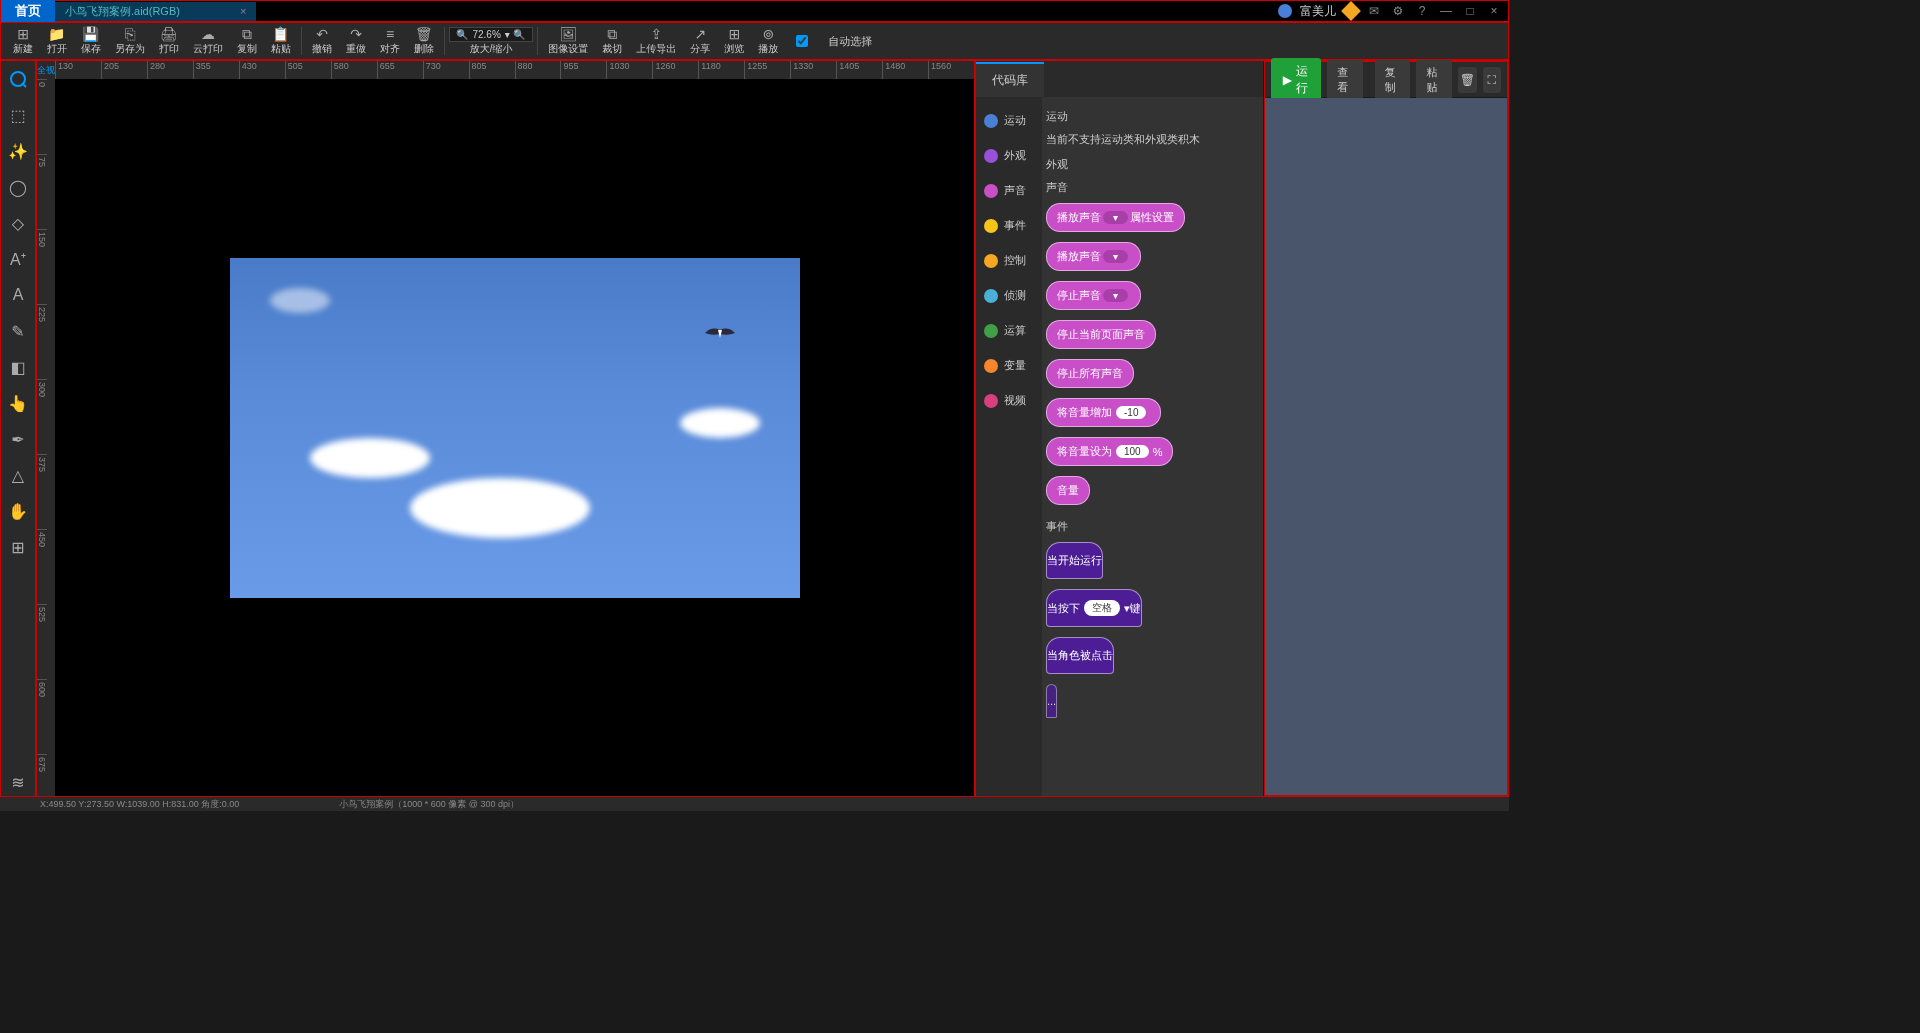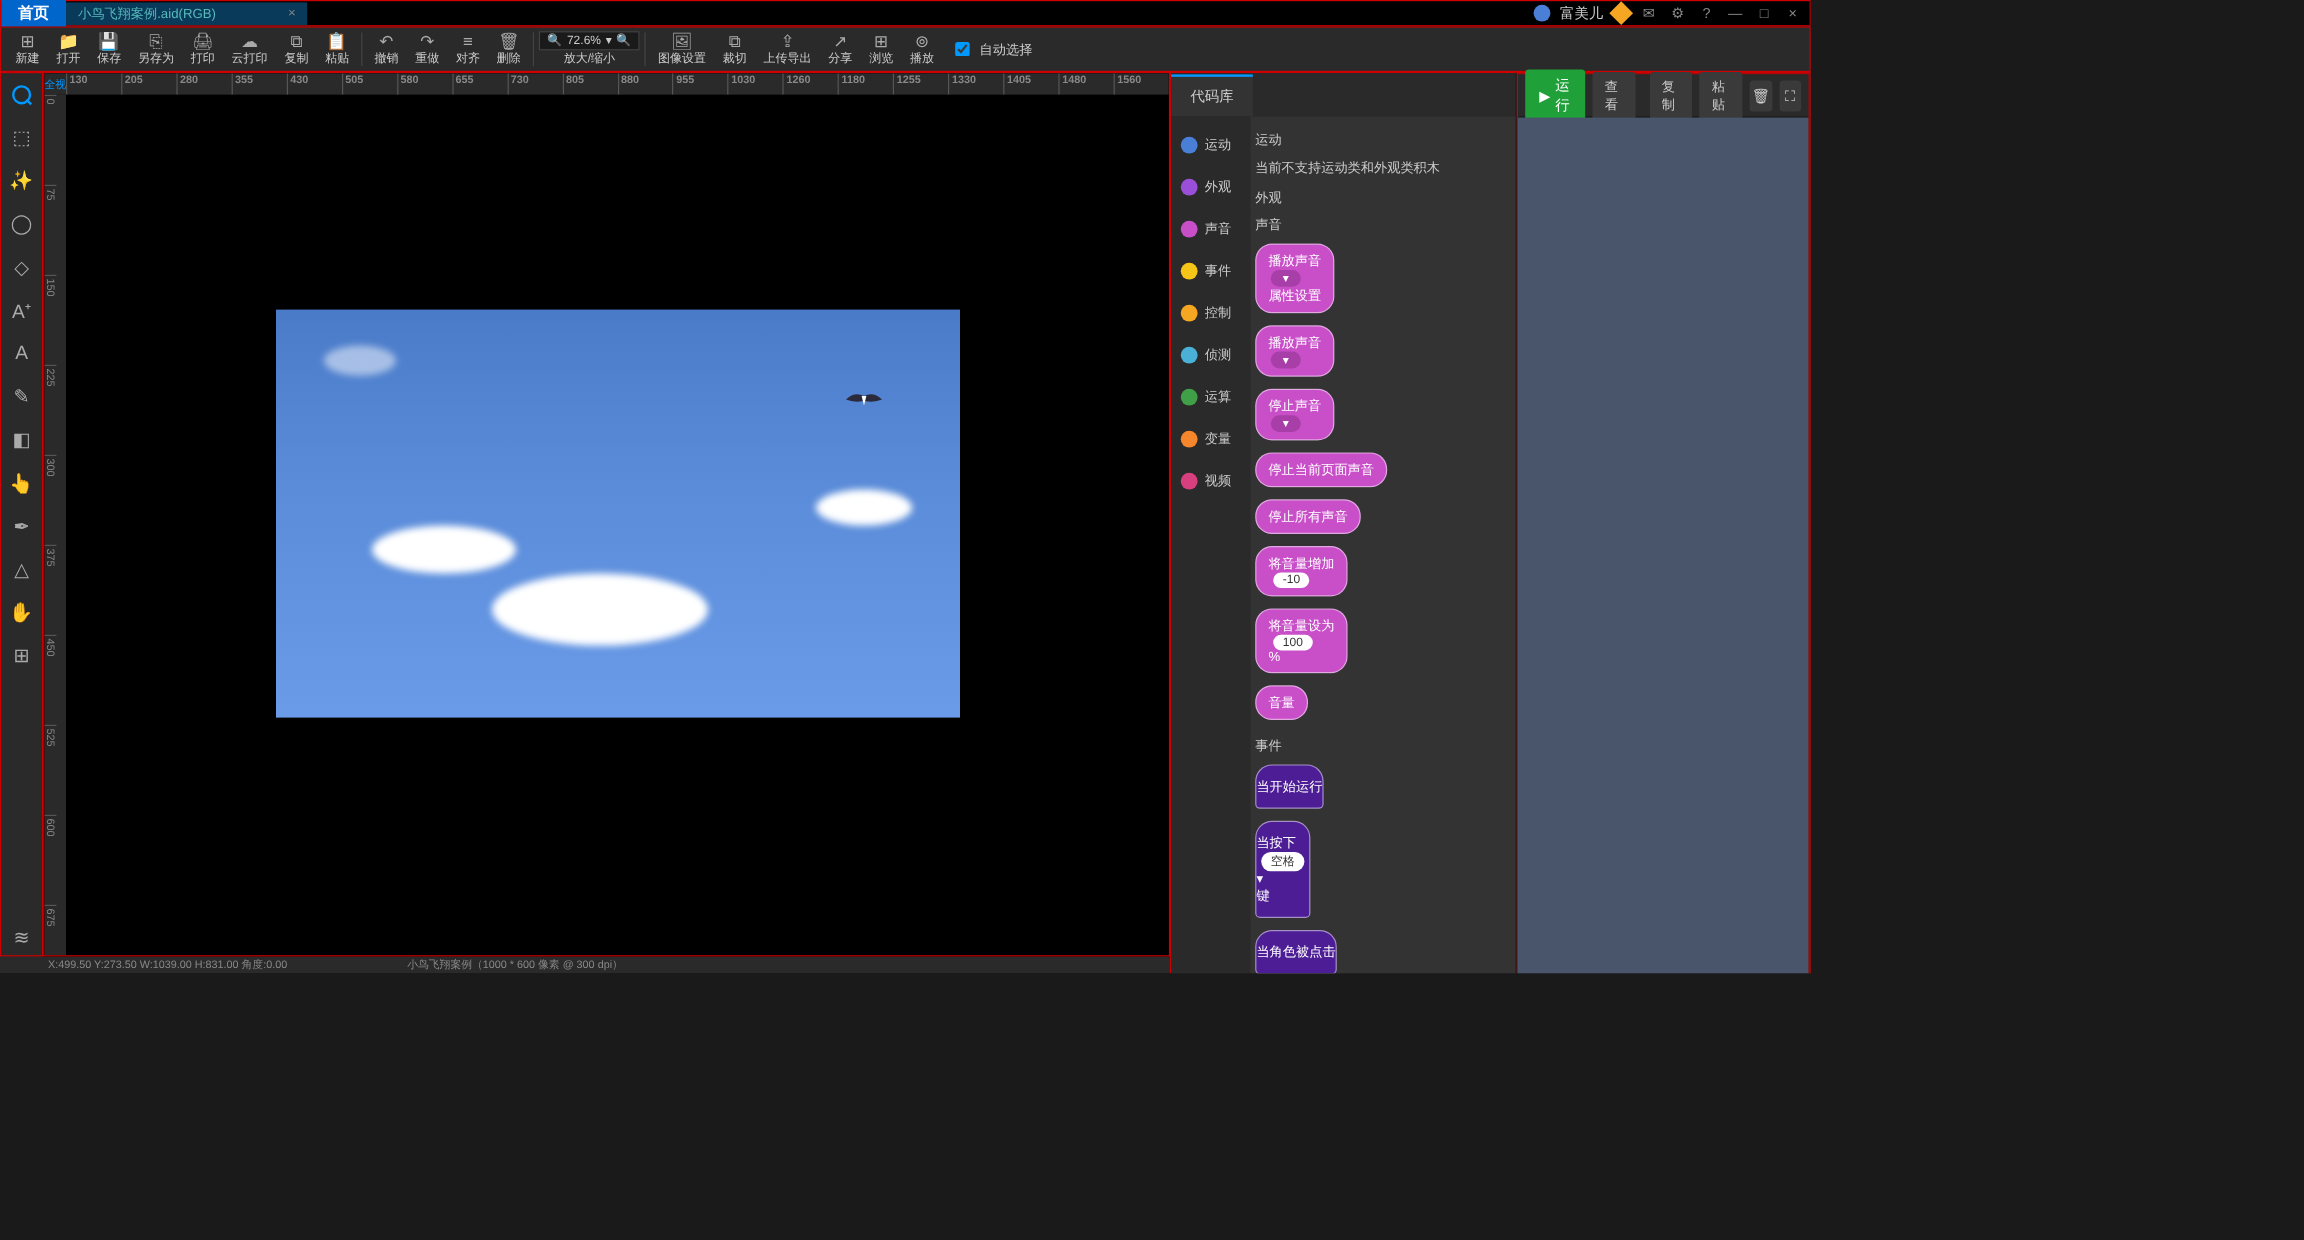--- a/index.html
+++ b/index.html
@@ -16,35 +16,35 @@
 .diamond { width: 14px; height: 14px; background: #f5a623; transform: rotate(45deg); display: inline-block; }
 .winbtn { width: 16px; height: 14px; color: #888; display: flex; align-items: center; justify-content: center; }
 
 
 .toolbar { height: 38px; background: #2a2a2a; display: flex; align-items: center; padding: 0 6px; gap: 2px; border: 1px solid #c00; }
 .tool-btn { display: flex; flex-direction: column; align-items: center; justify-content: center; padding: 2px 6px; cursor: pointer; font-size: 10px; color: #ccc; min-width: 32px; }
 .tool-btn .icon { font-size: 14px; color: #aaa; height: 16px; display: flex; align-items: center; }
 .tool-sep { width: 1px; height: 28px; background: #444; margin: 0 2px; }
 .zoom-box { display: flex; flex-direction: column; align-items: center; font-size: 10px; }
 .zoom-val { background: #1a1a1a; border: 1px solid #444; padding: 1px 6px; color: #ccc; display: flex; align-items: center; gap: 4px; }
-.auto-select { display: flex; align-items: center; gap: 8px; margin-left: 10px; font-size: 11px; }
+.auto-select { display: flex; align-items: center; gap: 20px; margin-left: 10px; font-size: 11px; }
 .auto-select input { width: 12px; height: 12px; accent-color: #0099ff; }
 
 
 .main { display: flex; height: calc(100% - 22px - 38px - 14px); }
 
 
 .toolstrip { width: 36px; background: #2a2a2a; display: flex; flex-direction: column; align-items: center; padding-top: 4px; gap: 8px; border: 1px solid #c00; }
 .toolstrip .t { width: 28px; height: 28px; display: flex; align-items: center; justify-content: center; color: #aaa; font-size: 16px; cursor: pointer; }
 .toolstrip .t.active { color: #0099ff; }
 .toolstrip .spacer { flex: 1; }
 
 
 .canvas-wrap { flex: 1; background: #000; position: relative; border: 1px solid #c00; overflow: hidden; }
-.ruler-h { position: absolute; top: 0; left: 18px; right: 0; height: 18px; background: #2a2a2a; color: #888; font-size: 9px; display: flex; overflow: hidden; font-weight: bold; }
+.ruler-h { position: absolute; top: 0; left: 18px; right: 0; height: 18px; background: #2a2a2a; color: #888; font-size: 9px; display: flex; overflow: hidden; }
 .ruler-h .tick { position: relative; width: 75px; border-left: 1px solid #555; padding-left: 2px; }
 .ruler-v { position: absolute; top: 18px; left: 0; width: 18px; bottom: 0; background: #2a2a2a; color: #888; font-size: 9px; }
 .ruler-v .tick { height: 75px; border-top: 1px solid #555; writing-mode: vertical-rl; padding-top: 2px; }
 .ruler-corner { position: absolute; top: 0; left: 0; width: 18px; height: 18px; background: #2a2a2a; color: #0099ff; font-size: 9px; display: flex; align-items: center; justify-content: center; }
 .canvas-inner { position: absolute; top: 18px; left: 18px; right: 0; bottom: 0; background: #000; display: flex; align-items: center; justify-content: center; }
 .sky-image { width: 570px; height: 340px; background: linear-gradient(to bottom, #4a7bc8 0%, #5a8bd8 40%, #6a9be8 100%); position: relative; overflow: hidden; margin-top: -20px; }
 .cloud { position: absolute; background: #fff; border-radius: 50%; filter: blur(3px); }
 .cloud1 { width: 180px; height: 60px; bottom: 60px; left: 180px; }
 .cloud2 { width: 120px; height: 40px; bottom: 120px; left: 80px; }
 .cloud3 { width: 80px; height: 30px; bottom: 160px; right: 40px; }
@@ -66,21 +66,21 @@
 .codelib-tab span { background: #333; padding: 8px 16px; font-size: 12px; border-top: 2px solid #0099ff; }
 
 .codelib-inner { flex: 1; display: flex; overflow: hidden; }
 .cat-list { width: 66px; background: #2a2a2a; display: flex; flex-direction: column; padding-top: 6px; }
 .cat-item { display: flex; align-items: center; gap: 6px; padding: 10px 8px; font-size: 11px; cursor: pointer; color: #ccc; }
 .cat-dot { width: 14px; height: 14px; border-radius: 50%; flex-shrink: 0; }
 
 .block-list { flex: 1; background: #333; padding: 8px 4px; overflow-y: auto; }
 .block-header { font-size: 11px; color: #ccc; margin: 4px 0 8px 0; }
 .block-note { font-size: 11px; color: #ccc; margin-bottom: 10px; }
-.block { display: inline-flex; align-items: flex-start; padding: 6px 10px; border-radius: 14px; font-size: 11px; color: #fff; margin-bottom: 10px; border: 1px solid rgba(255,255,255,0.5); cursor: grab; position: relative; flex-direction: column; }
+.block { display: inline-flex; align-items: center; padding: 6px 10px; border-radius: 14px; font-size: 11px; color: #fff; margin-bottom: 10px; border: 1px solid rgba(255,255,255,0.5); cursor: grab; position: relative; }
 .block.sound { background: #c94fc9; }
 .block.event { background: #4c1d95; border-radius: 14px 14px 4px 4px; padding: 10px 0; }
 .block .pill { background: #fff; color: #333; border-radius: 10px; padding: 1px 8px; margin: 0 4px; font-size: 10px; }
 .block .dd { background: #a83fa8; border-radius: 10px; padding: 1px 10px; margin: 0 2px; font-size: 10px; }
 
 
 .script-col { flex: 1; background: #2a2a2a; display: flex; flex-direction: column; border: 1px solid #c00; }
 .script-toolbar { height: 36px; display: flex; align-items: center; gap: 6px; padding: 0 6px; background: #2a2a2a; border-bottom: 1px solid #1a1a1a; }
 .run-btn { background: #1fa038; color: #fff; padding: 5px 12px; border-radius: 3px; display: flex; align-items: center; gap: 4px; font-size: 12px; cursor: pointer; }
 .sbtn { background: #3a3a3a; color: #ccc; padding: 5px 10px; border-radius: 3px; font-size: 11px; cursor: pointer; }

